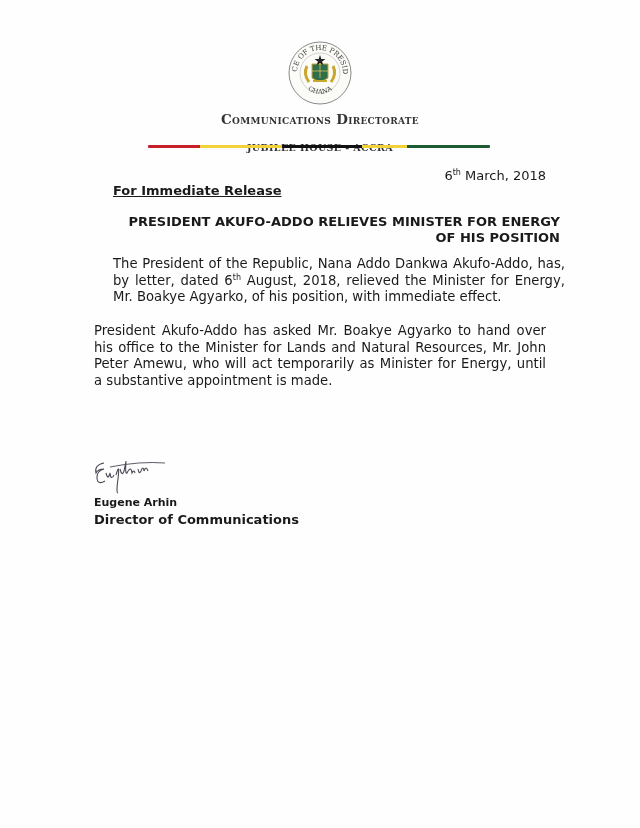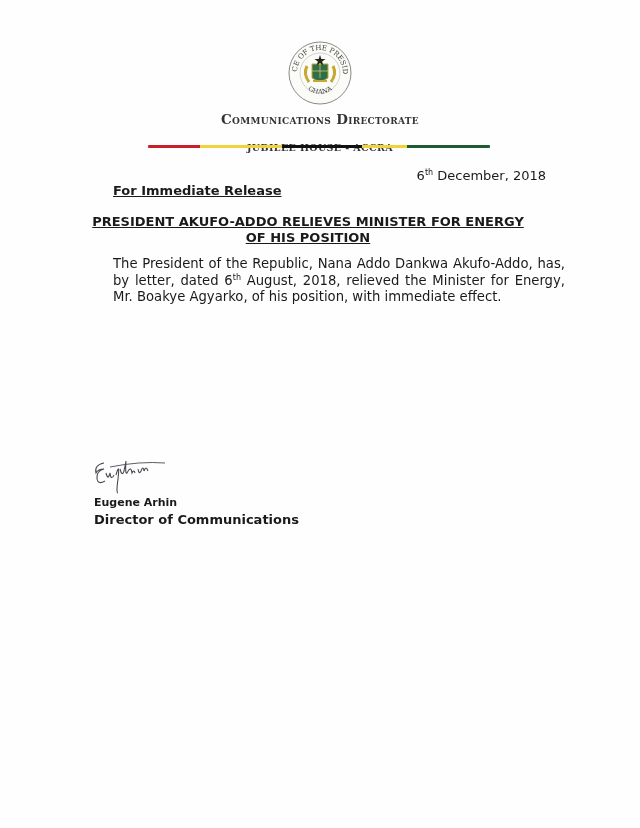--- a/index.html
+++ b/index.html
@@ -7,21 +7,21 @@
   .page { position:absolute; left:0; top:0; width:640px; height:828px; background:#fefefe; }
   .seal { position:absolute; left:287px; top:40px; width:66px; height:66px; }
   .org { position:absolute; left:0; width:640px; text-align:center; font-family:"DejaVu Serif", serif; color:#333; }
   .org-name { top:111px; font-size:13.5px; font-weight:bold; letter-spacing:0.3px; font-variant:small-caps; }
   .org-loc { top:142px; font-size:9.5px; font-weight:bold; letter-spacing:0.4px; }
   .flagbar { position:absolute; top:145px; left:148px; height:3px; display:flex; border-radius:1px; overflow:hidden; }
   .flagbar span { display:block; height:3px; }
   .date { position:absolute; right:94px; top:168px; font-size:13px; }
   .date sup { font-size:8px; }
   .release { position:absolute; left:94px; top:183px; font-size:13px; font-weight:bold; text-decoration:underline;margin-left:19px; }
-  .headline { position:absolute; left:82px; width:452px; top:214px; font-size:13px; font-weight:bold; text-decoration:underline; text-align:center; line-height:16px; }
+  .headline { position:absolute; left:108px; width:452px; top:214px; font-size:13px; font-weight:bold; text-align:right; line-height:16px; }
   .para { position:absolute; left:94px; width:452px; font-size:13.2px; line-height:16.5px; text-align:justify; }
   .p1 { top:256px;margin-left:19px; }
   .p2 { top:323px; }
   .p3 { top:406px; }
   .para sup { font-size:8px; line-height:0; }
   .signature { position:absolute; left:90px; top:455px; width:90px; height:40px; }
   .signer-name { position:absolute; left:94px; top:496px; font-size:11px; font-weight:bold; }
   .signer-title { position:absolute; left:94px; top:512px; font-size:13px; font-weight:bold; }
 </style>
 </head>
@@ -50,28 +50,29 @@
   <div class="org org-loc">JUBILEE HOUSE - ACCRA</div>
 
   <div class="flagbar">
     <span style="background: rgb(200, 32, 43); width: 52px;"></span>
     <span style="background: rgb(242, 210, 58); width: 82px;"></span>
     <span style="background: rgb(17, 17, 17); width: 80px;"></span>
     <span style="background: rgb(242, 210, 58); width: 45px;"></span>
     <span style="background: rgb(30, 90, 50); width: 83px;"></span>
   </div>
 
-  <div class="date"><span>6</span><sup>th</sup><span> December, 2018</span></div>
+  <div class="date"><span>6</span><sup>th</sup><span> March, 2018</span></div>
 
   <div class="release">For Immediate Release</div>
 
   <div class="headline">PRESIDENT AKUFO-ADDO RELIEVES MINISTER FOR ENERGY OF HIS POSITION</div>
 
   <div class="para p1"><span>The President of the Republic, Nana Addo Dankwa Akufo-Addo, has, by letter, dated 6</span><sup>th</sup><span> August, 2018, relieved the Minister for Energy, Mr. Boakye Agyarko, of his position, with immediate effect.</span></div>
 
+  <div class="para p2">President Akufo-Addo has asked Mr. Boakye Agyarko to hand over his office to the Minister for Lands and Natural Resources, Mr. John Peter Amewu, who will act temporarily as Minister for Energy, until a substantive appointment is made.</div>
 
 
   <svg class="signature" viewBox="0 0 90 40">
     <path d="M14 8 q-10 2 -8 10 q2 -4 8 -4 q-8 2 -7 10 q1 6 8 2" stroke="#4a4a55" stroke-width="1.1" fill="none"></path>
     <path d="M16 18 q2 8 4 0 q1 8 4 2" stroke="#4a4a55" stroke-width="1.1" fill="none"></path>
     <path d="M26 20 q4 -14 2 4 q-2 14 0 14" stroke="#4a4a55" stroke-width="1.1" fill="none"></path>
     <path d="M30 14 q2 8 4 2 l2 -10 q-1 14 1 12 q4 -8 5 0 q2 -4 3 0" stroke="#4a4a55" stroke-width="1.1" fill="none"></path>
     <path d="M48 14 q1 6 3 2 q2 -6 3 0 q2 -6 4 0" stroke="#4a4a55" stroke-width="1.1" fill="none"></path>
     <path d="M20 12 q30 -6 55 -4" stroke="#4a4a55" stroke-width="0.9" fill="none"></path>
   </svg>

